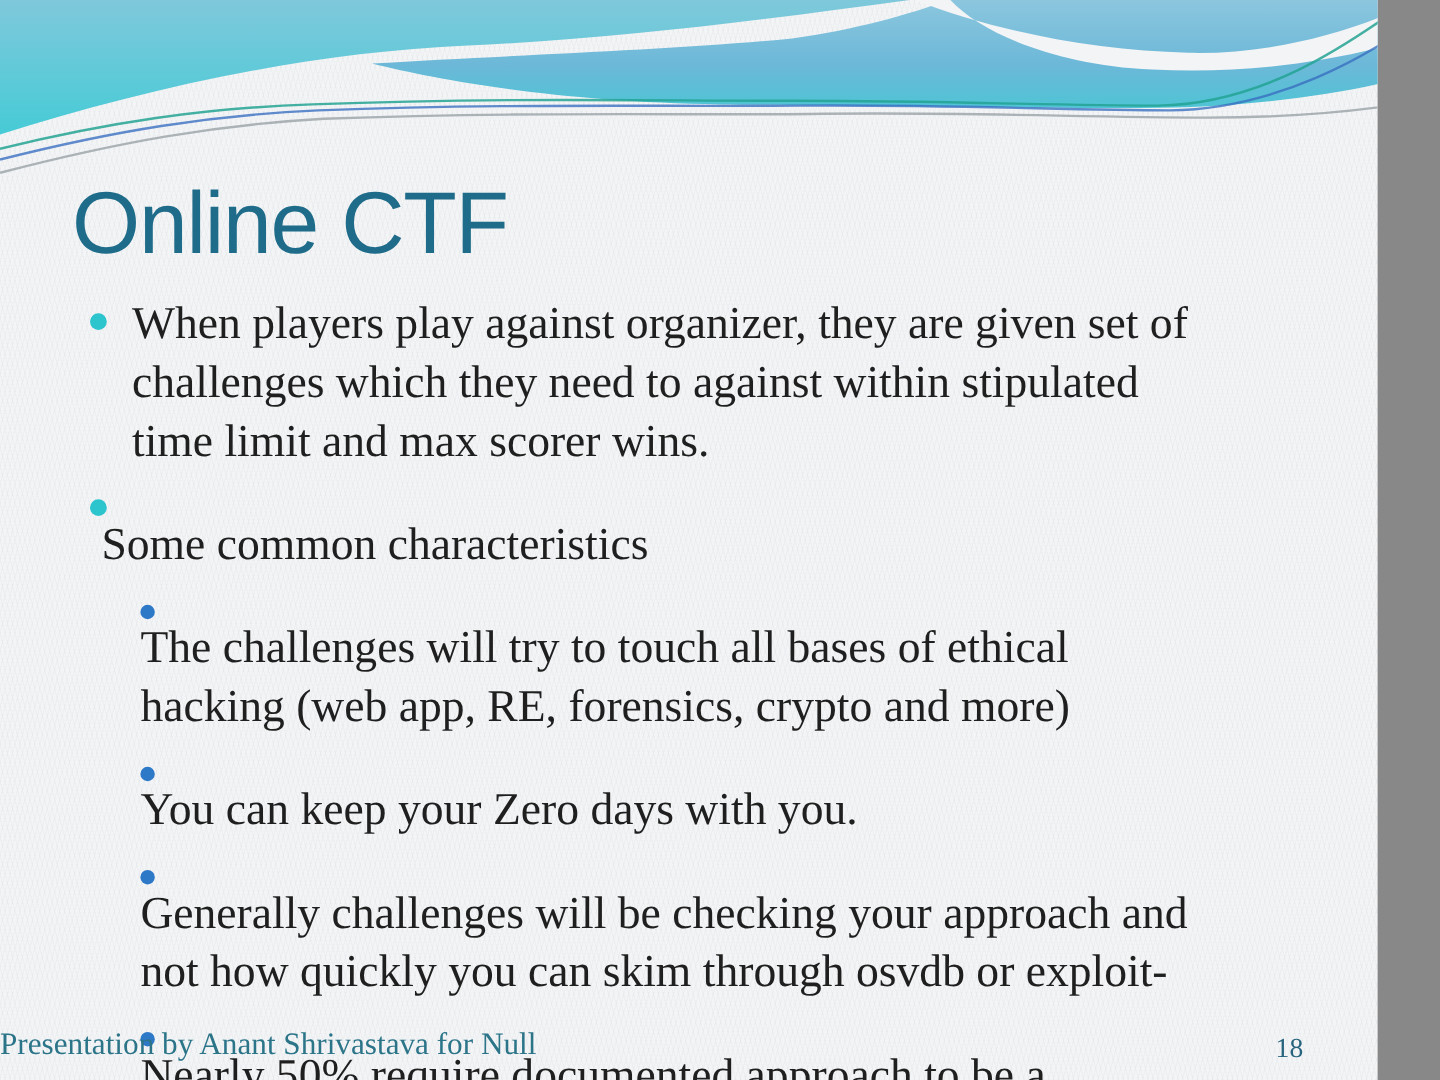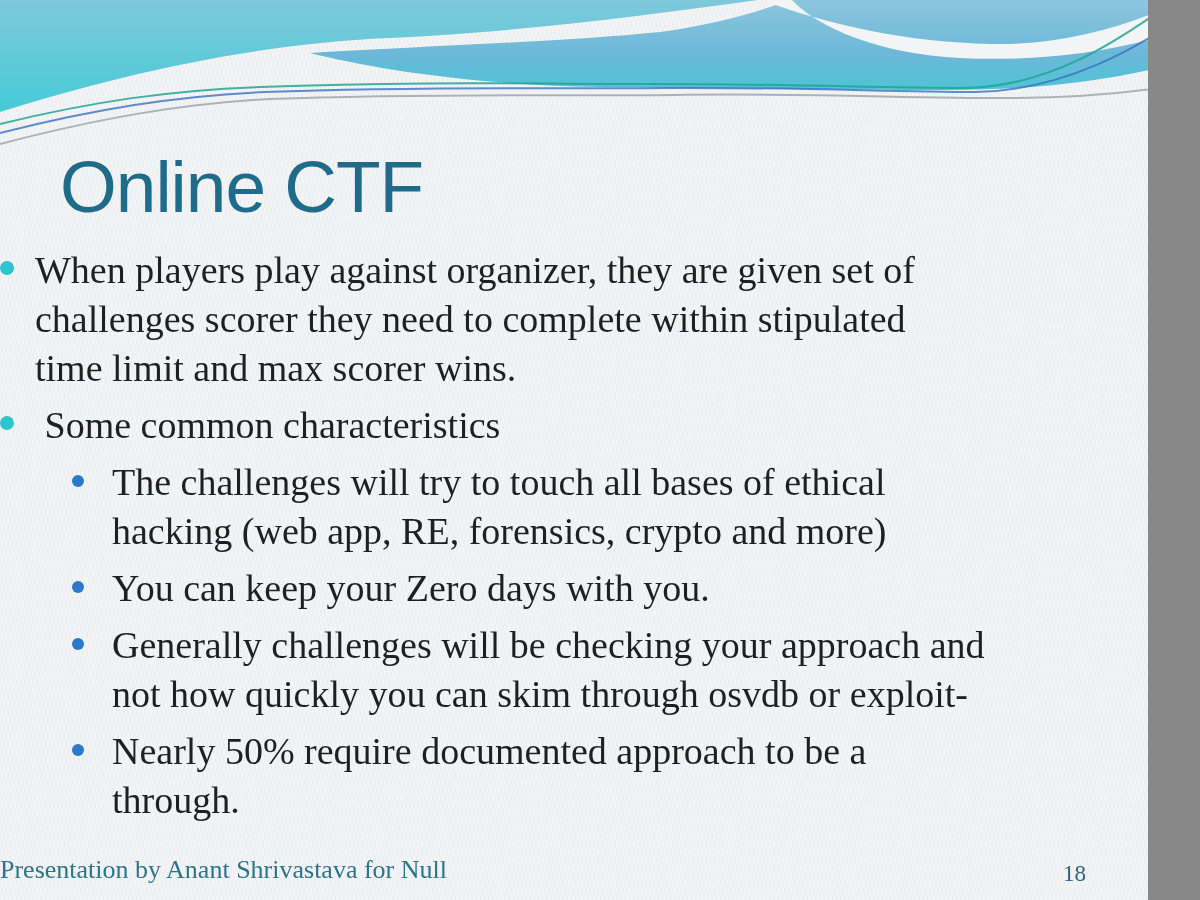--- a/index.html
+++ b/index.html
@@ -15,23 +15,23 @@
   }
   .wave{position:absolute;top:0;left:0;width:1200px;height:170px;display:block;}
   .title{
     position:absolute;top:148px;left:60px;margin:0;
     font-family:"Liberation Sans", sans-serif;
     font-size:73px;line-height:78px;font-weight:400;letter-spacing:-1px;
     color:#1E6C89;
   }
   .content{position:absolute;top:246px;left:0;right:0;}
   .item{display:flex;align-items:flex-start;}
-  .item + .item{margin-top:8px;}
-  .item.l1{}
-  .item.l2{padding-left:72px;}
+  .item + .item{margin-top:8px;flex-direction:column;}
+  .item.l1{padding-left:75px;}
+  .item.l2{padding-left:117px;}
   .dot{flex:0 0 auto;border-radius:50%;}
   .l1 .dot{width:14px;height:14px;background:#2CC4CD;margin:15px 21px 0 0;}
   .l2 .dot{width:12px;height:12px;background:#2E78C8;margin:17px 28px 0 0;}
   .line{
     white-space:pre;
     font-size:38px;line-height:49px;
     color:#1F1F1F;
   }
   .footer{
     position:absolute;bottom:15px;left:0;width:1066px;
@@ -73,21 +73,21 @@
   </svg>
 
   <h1 class="title">Online CTF</h1>
 
   <div class="content">
 
     <div class="item l1">
       <span class="dot"></span>
       <div>
         <div class="line">When players play against organizer, they are given set of</div>
-        <div class="line">challenges scorer they need to complete within stipulated</div>
+        <div class="line">challenges which they need to against within stipulated</div>
         <div class="line">time limit and max scorer wins.</div>
       </div>
     </div>
 
     <div class="item l1">
       <span class="dot"></span>
       <div>
         <div class="line"> Some common characteristics</div>
       </div>
     </div>

